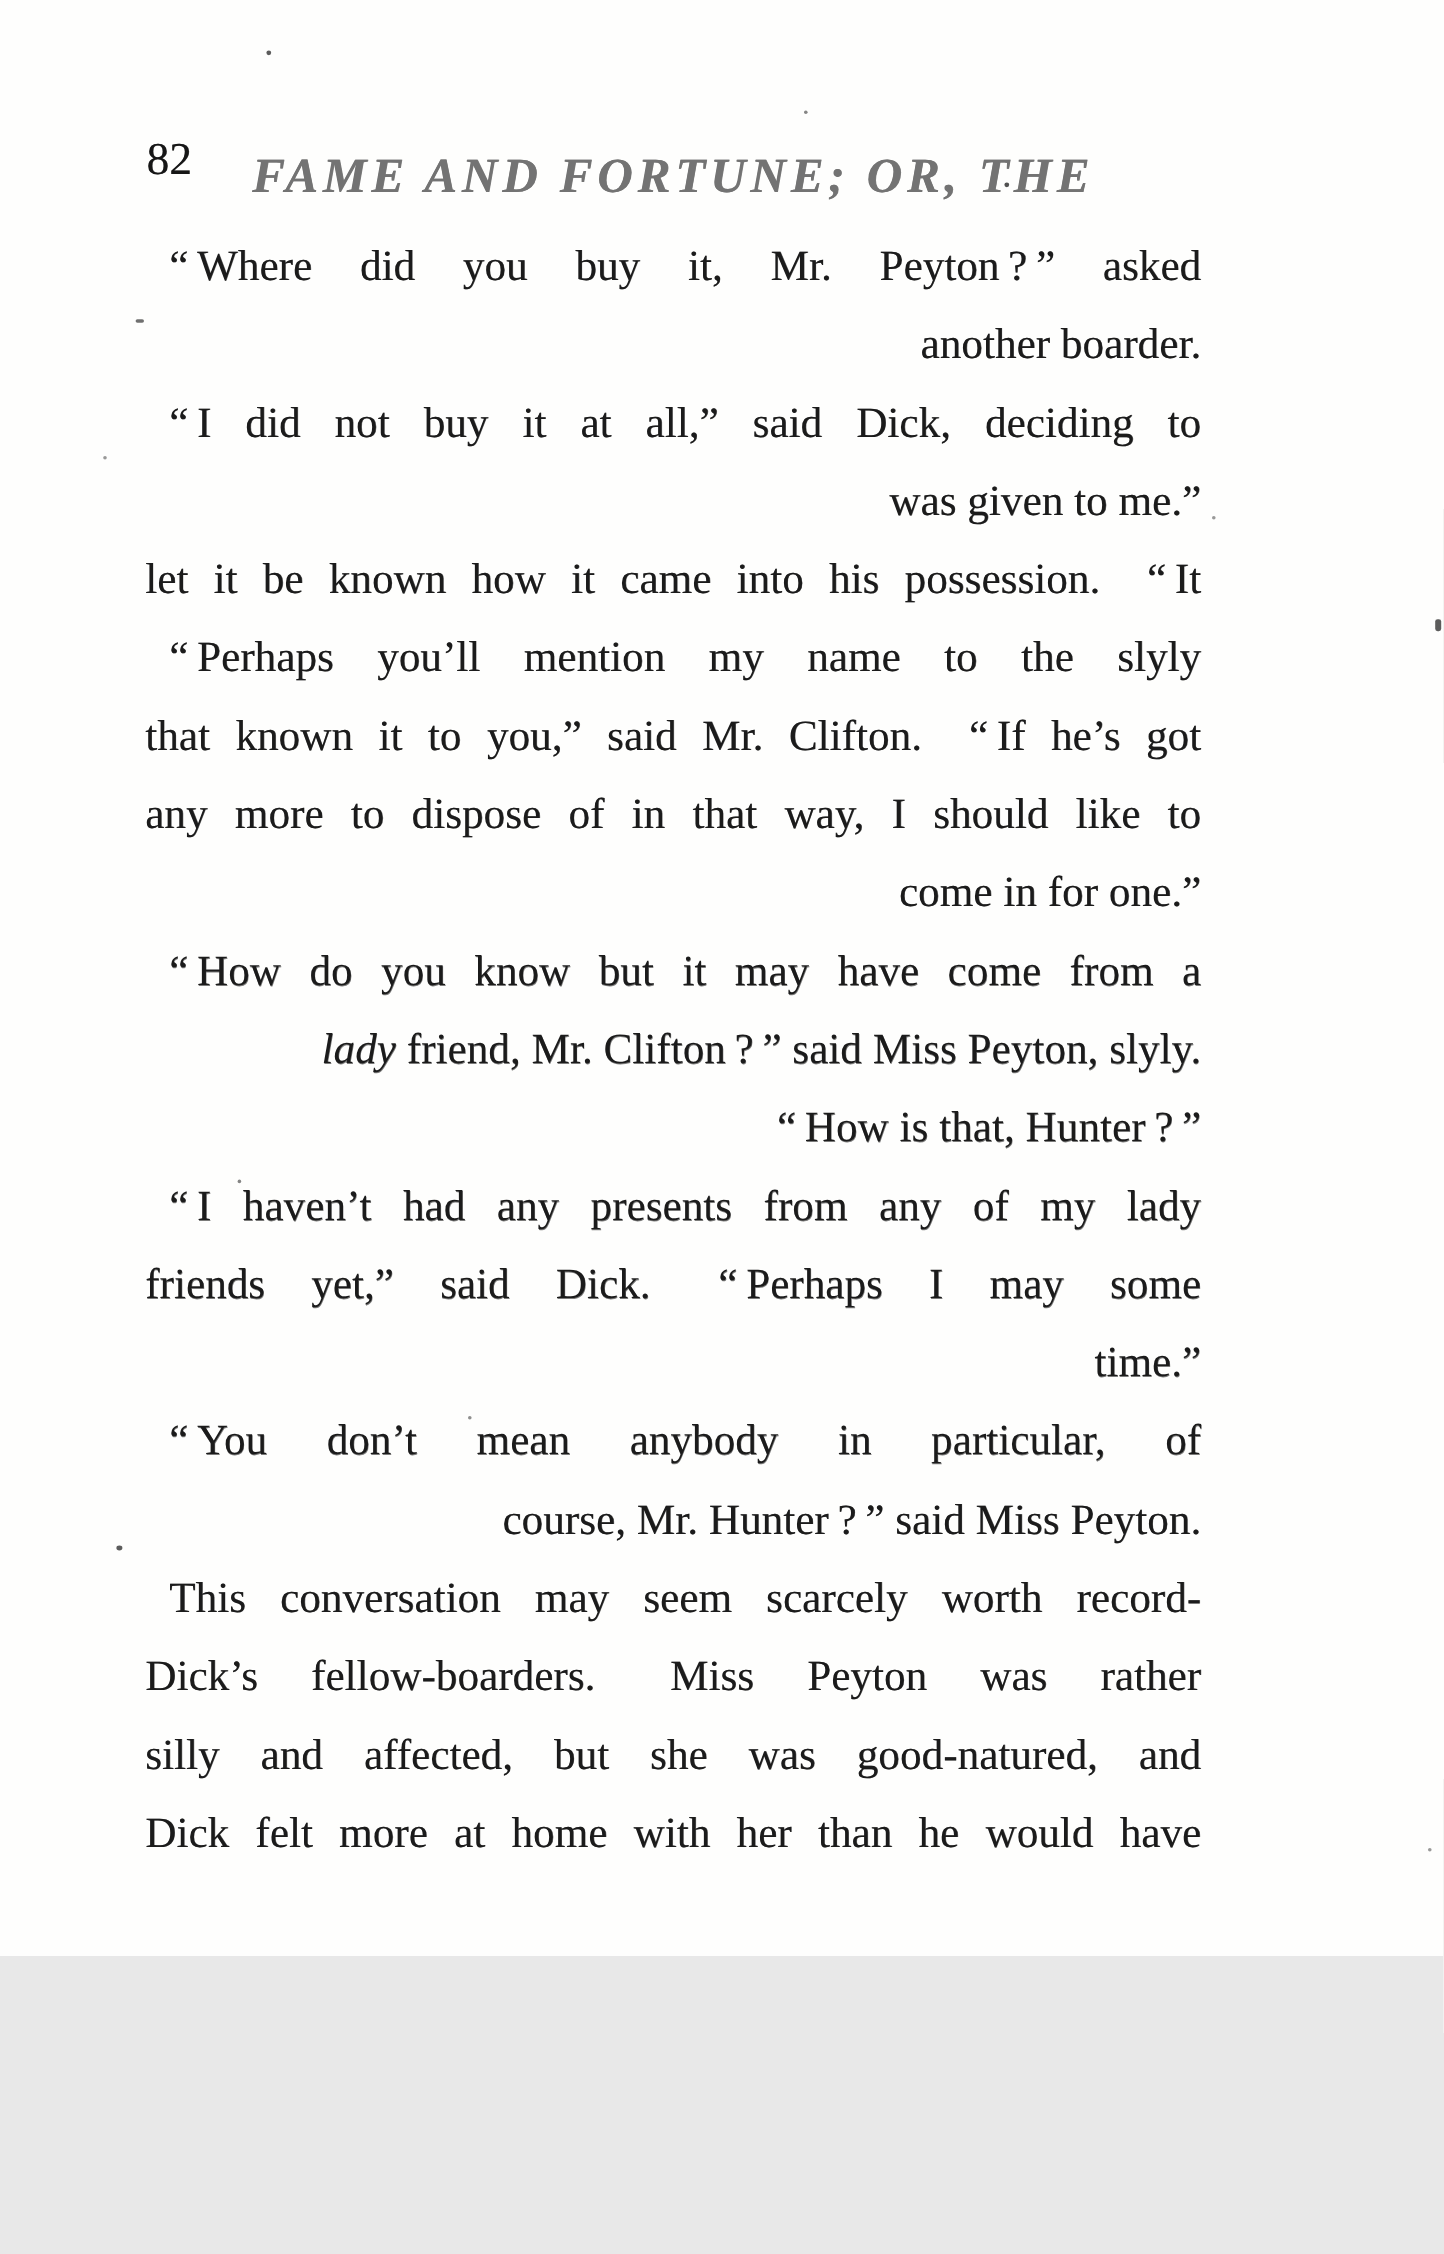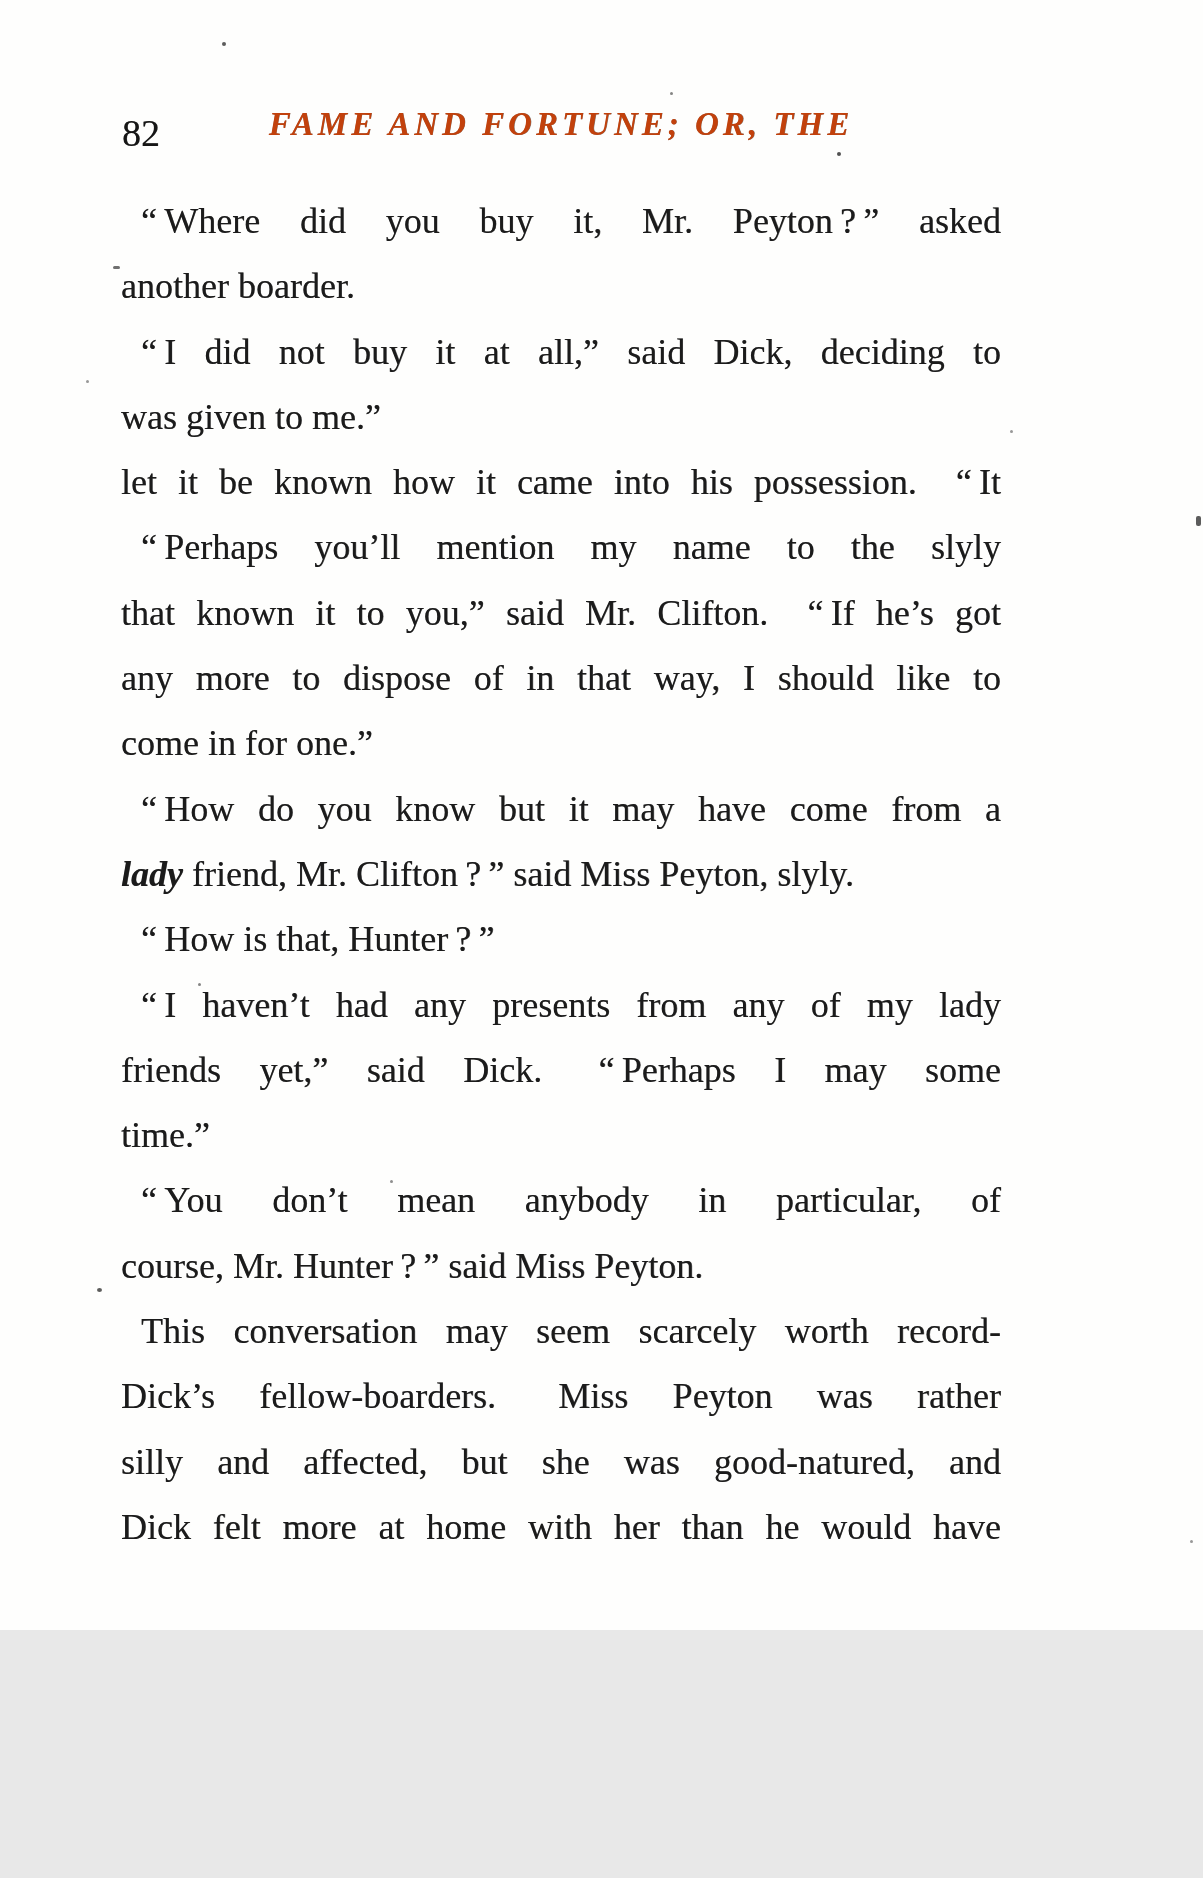--- a/index.html
+++ b/index.html
@@ -11,40 +11,41 @@
     font-family:"Liberation Serif","DejaVu Serif",serif;
     color:#1b1b1b;
   }
   
   .page-num{
     position:absolute;left:122px;top:111px;
     font-size:38px;color:#161616;
     text-shadow:0.3px 0.3px 0.5px rgba(10,10,10,.55);
   }
   .running-title{
-    position:absolute;left:121px;top:106px;width:880px;
+    position:absolute;left:121px;top:122px;width:880px;
     text-align:center;
     font-style:italic;font-weight:700;
-    font-size:33px;letter-spacing:4px;
-    color:#c2410c;
+    font-size:41px;letter-spacing:4px;
+    color:#737373;
     text-shadow:0.3px 0.3px 0.5px rgba(10,10,10,.5);
     white-space:nowrap;
   }
   
   .body-text{
     position:absolute;left:121px;top:189px;width:880px;
   }
   .line{
     height:65.3px;line-height:65.3px;
     font-size:36px;
     text-shadow:0.35px 0.35px 0.45px rgba(15,15,15,.55);
+    text-align:right;
   }
   .line.indent{padding-left:20px;}
   .line.justify{text-align:justify;text-align-last:justify;}
-  .italic{font-style:italic;font-weight:bold;}
+  .italic{font-style:italic;}
   
   .speck{position:absolute;background:#333;border-radius:50%;}
 </style>
 </head>
 <body>
 
 <div class="page">
 
   <header>
     <span class="page-num">82</span>

